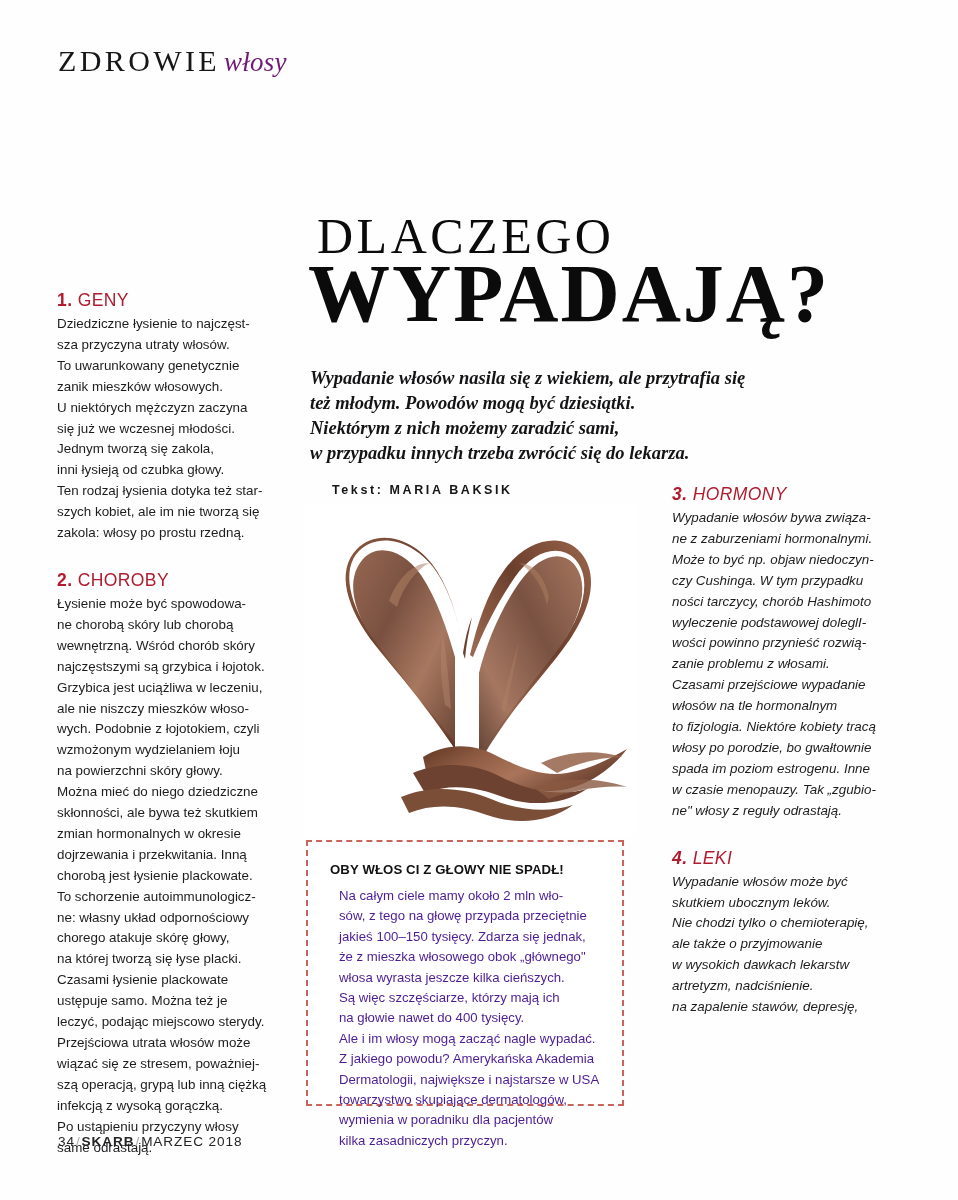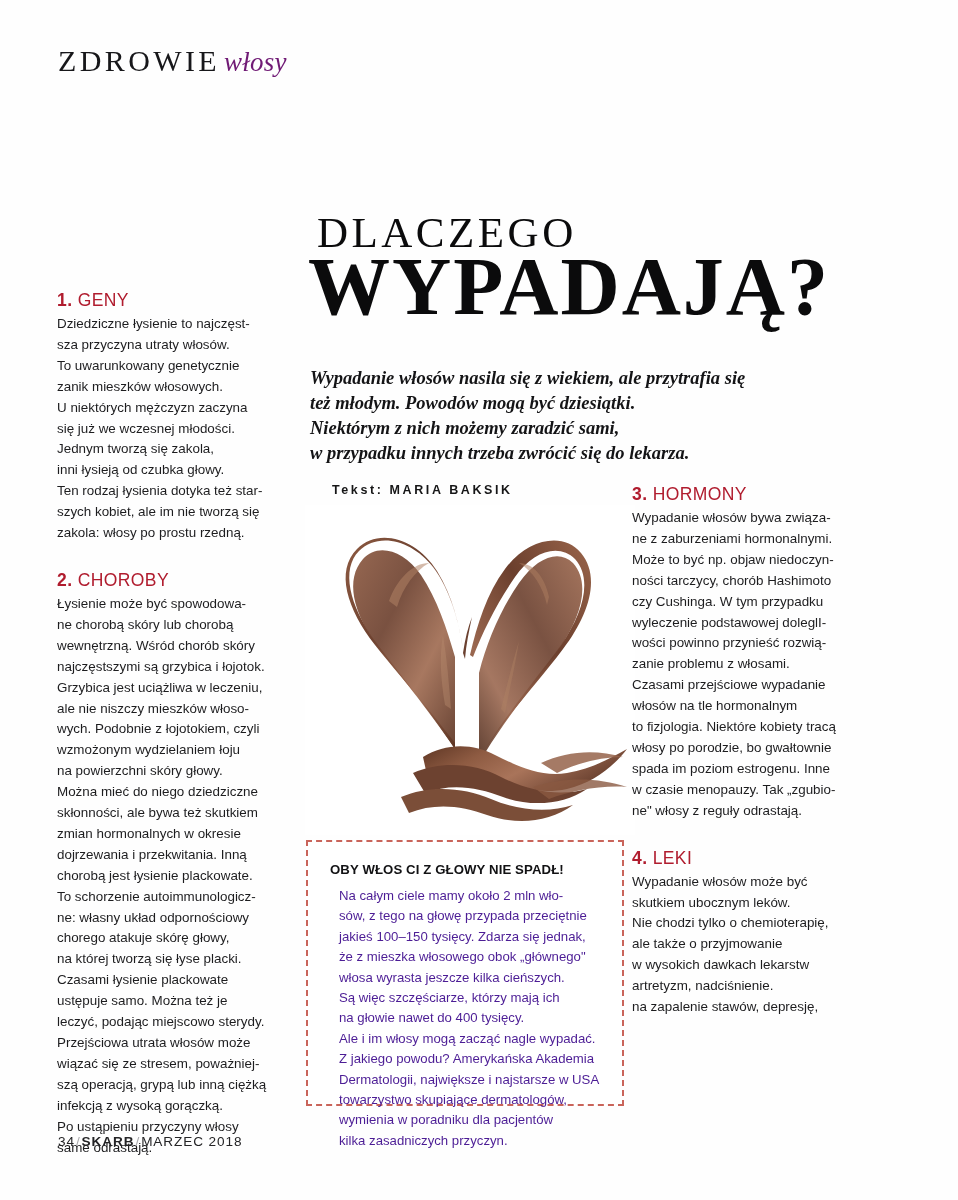--- a/index.html
+++ b/index.html
@@ -49,21 +49,21 @@
   
   .headline {
     position: absolute;
     left: 308px;
     top: 212px;
     width: 640px;
     font-family: "Liberation Serif", serif;
     color: #0b0b0c;
   }
   .headline-l1 {
-    font-size: 43px;
+    font-size: 50px;
     line-height: 0.96;
     letter-spacing: 3.5px;
     font-weight: 400;
     text-align: left;
     padding-left: 9px;
   }
   .headline-l2 {
     font-size: 82px;
     line-height: 0.92;
     letter-spacing: 2px;
@@ -111,23 +111,24 @@
 
   
   .col-left {
     position: absolute;
     left: 57px;
     top: 290px;
     width: 218px;
   }
   .col-right {
     position: absolute;
-    left: 632px;
+    left: 672px;
     top: 484px;
     width: 222px;
+    font-style: italic;
   }
 
   .sec-head {
     color: #b01c2e;
     font-size: 17.5px;
     letter-spacing: 0.4px;
     margin: 0 0 3px 0;
     font-weight: 400;
   }
   .sec-head .num { font-weight: 700; }
@@ -313,22 +314,22 @@
   </div>
 
   <div class="col-right">
 
     <div class="sec-block">
       <h2 class="sec-head"><span class="num">3.</span><span> HORMONY</span></h2>
       <div class="sec-body">
         <div>Wypadanie włosów bywa związa-</div>
         <div>ne z zaburzeniami hormonalnymi.</div>
         <div>Może to być np. objaw niedoczyn-</div>
+        <div>czy Cushinga. W tym przypadku</div>
         <div>ności tarczycy, chorób Hashimoto</div>
-        <div>czy Cushinga. W tym przypadku</div>
         <div>wyleczenie podstawowej doleglI-</div>
         <div>wości powinno przynieść rozwią-</div>
         <div>zanie problemu z włosami.</div>
         <div>Czasami przejściowe wypadanie</div>
         <div>włosów na tle hormonalnym</div>
         <div>to fizjologia. Niektóre kobiety tracą</div>
         <div>włosy po porodzie, bo gwałtownie</div>
         <div>spada im poziom estrogenu. Inne</div>
         <div>w czasie menopauzy. Tak „zgubio-</div>
         <div>ne" włosy z reguły odrastają.</div>

